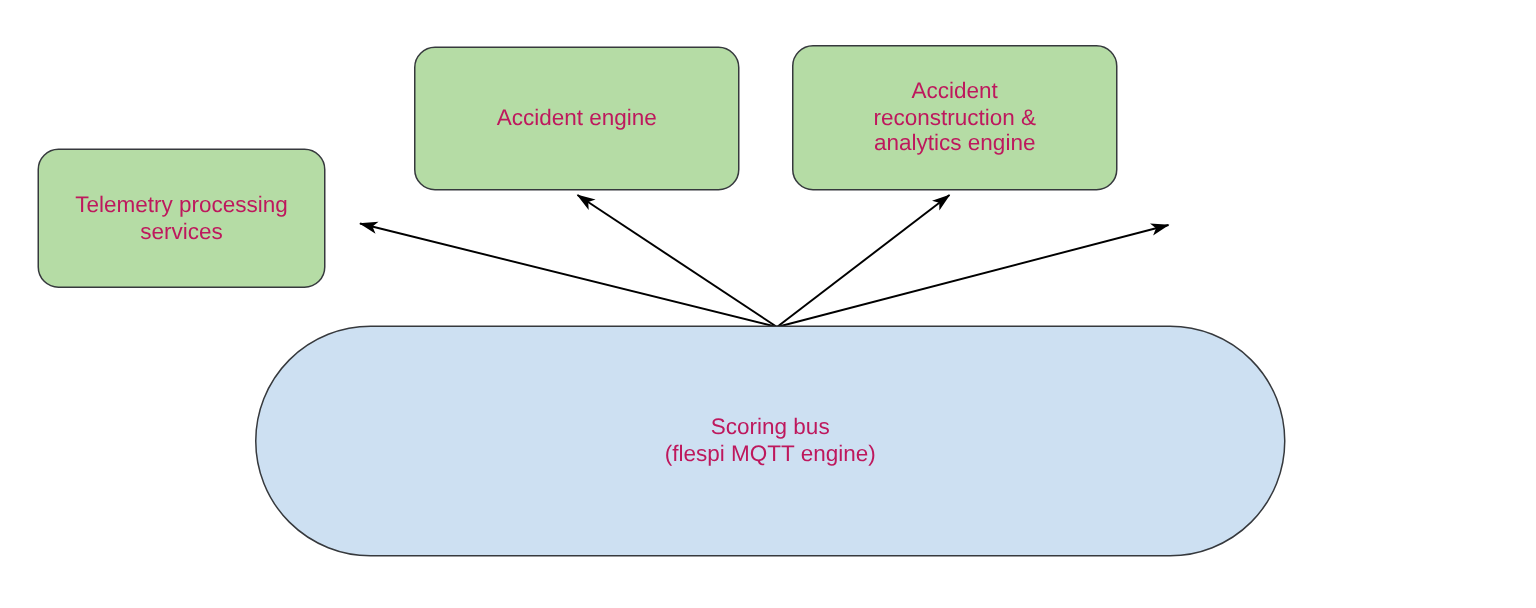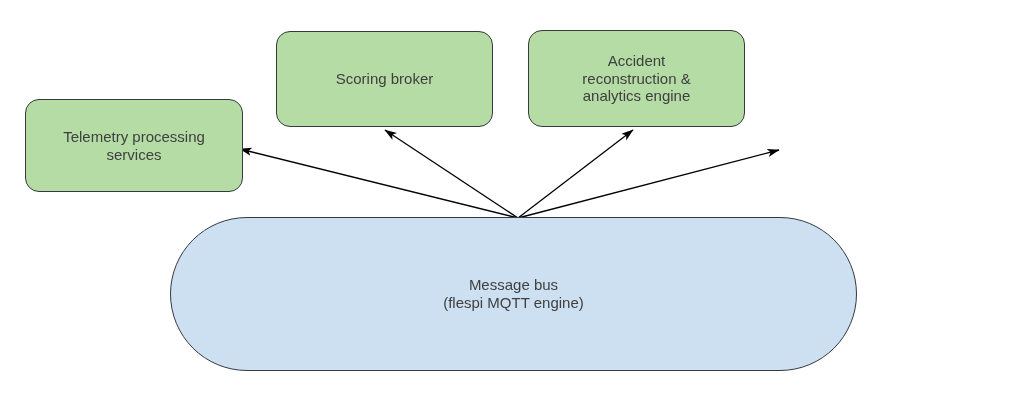--- a/index.html
+++ b/index.html
@@ -27,21 +27,21 @@
     height: 405px;
     pointer-events: none;
   }
   .node {
     position: absolute;
     box-sizing: border-box;
     display: flex;
     align-items: center;
     justify-content: center;
     text-align: center;
-    color: #404040;
+    color: #be185d;
     line-height: 1.18;
   }
   .node-service {
     background: #b5dca5;
     border: 1.4px solid #36393d;
     border-radius: 14px;
     font-size: 15px;
     padding: 4px 10px;
   }
   .node-bus {
@@ -71,36 +71,36 @@
 
     <line x1="518" y1="218" x2="240" y2="149" stroke="#000000" stroke-width="1.3" marker-end="url(#arrow-head)"></line>
 
     <line x1="518" y1="218" x2="385" y2="130" stroke="#000000" stroke-width="1.3" marker-end="url(#arrow-head)"></line>
 
     <line x1="518" y1="218" x2="633" y2="130" stroke="#000000" stroke-width="1.3" marker-end="url(#arrow-head)"></line>
 
     <line x1="518" y1="218" x2="779" y2="150" stroke="#000000" stroke-width="1.3" marker-end="url(#arrow-head)"></line>
   </svg>
 
-  <div class="node node-service" style="left:25px; top:99px; width:218px; height:93px;">
+  <div class="node node-service" style="left:25px; top:99px; width:192px; height:93px;">
     <span class="node-label">Telemetry processing
 services</span>
   </div>
 
   <div class="node node-service" style="left:276px; top:31px; width:217px; height:96px;">
-    <span class="node-label">Scoring broker</span>
+    <span class="node-label">Accident engine</span>
   </div>
 
   <div class="node node-service" style="left:528px; top:30px; width:217px; height:97px;">
     <span class="node-label">Accident
 reconstruction &amp;
 analytics engine</span>
   </div>
 
 
   <div class="node node-bus" style="left:170px; top:217px; width:687px; height:154px;">
     <div>
-      <span class="bus-label-primary">Message bus</span>
+      <span class="bus-label-primary">Scoring bus</span>
       <span class="bus-label-secondary">(flespi MQTT engine)</span>
     </div>
   </div>
 
 </div>
 
 </body></html>

